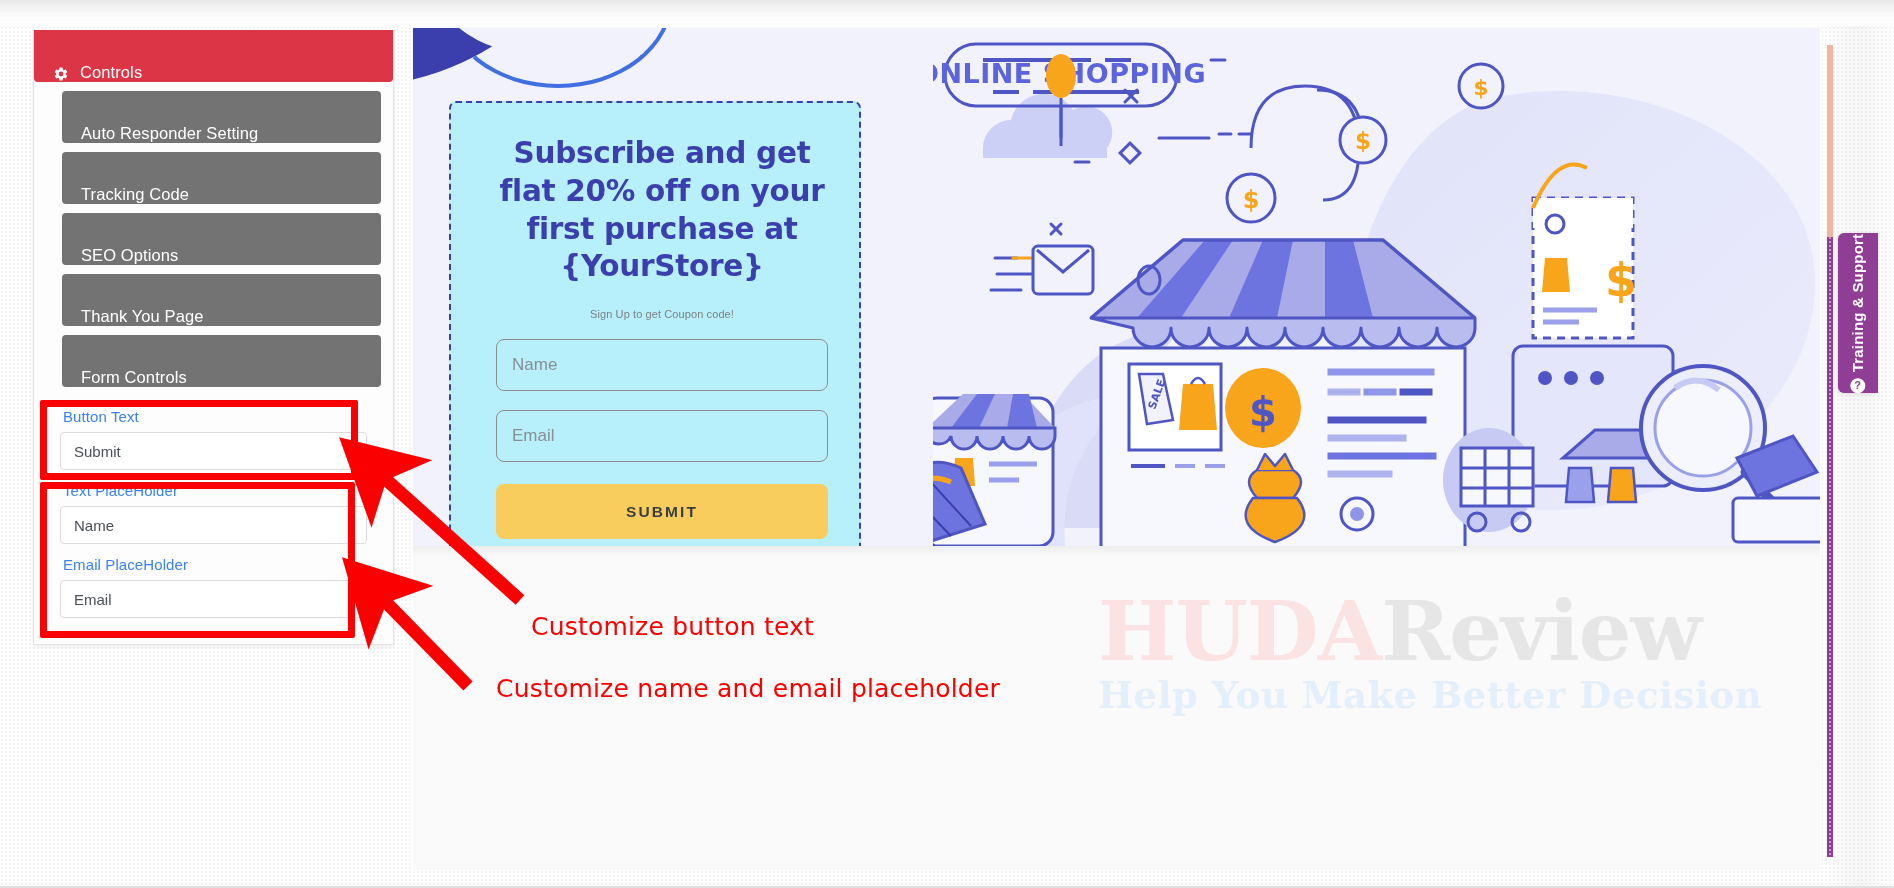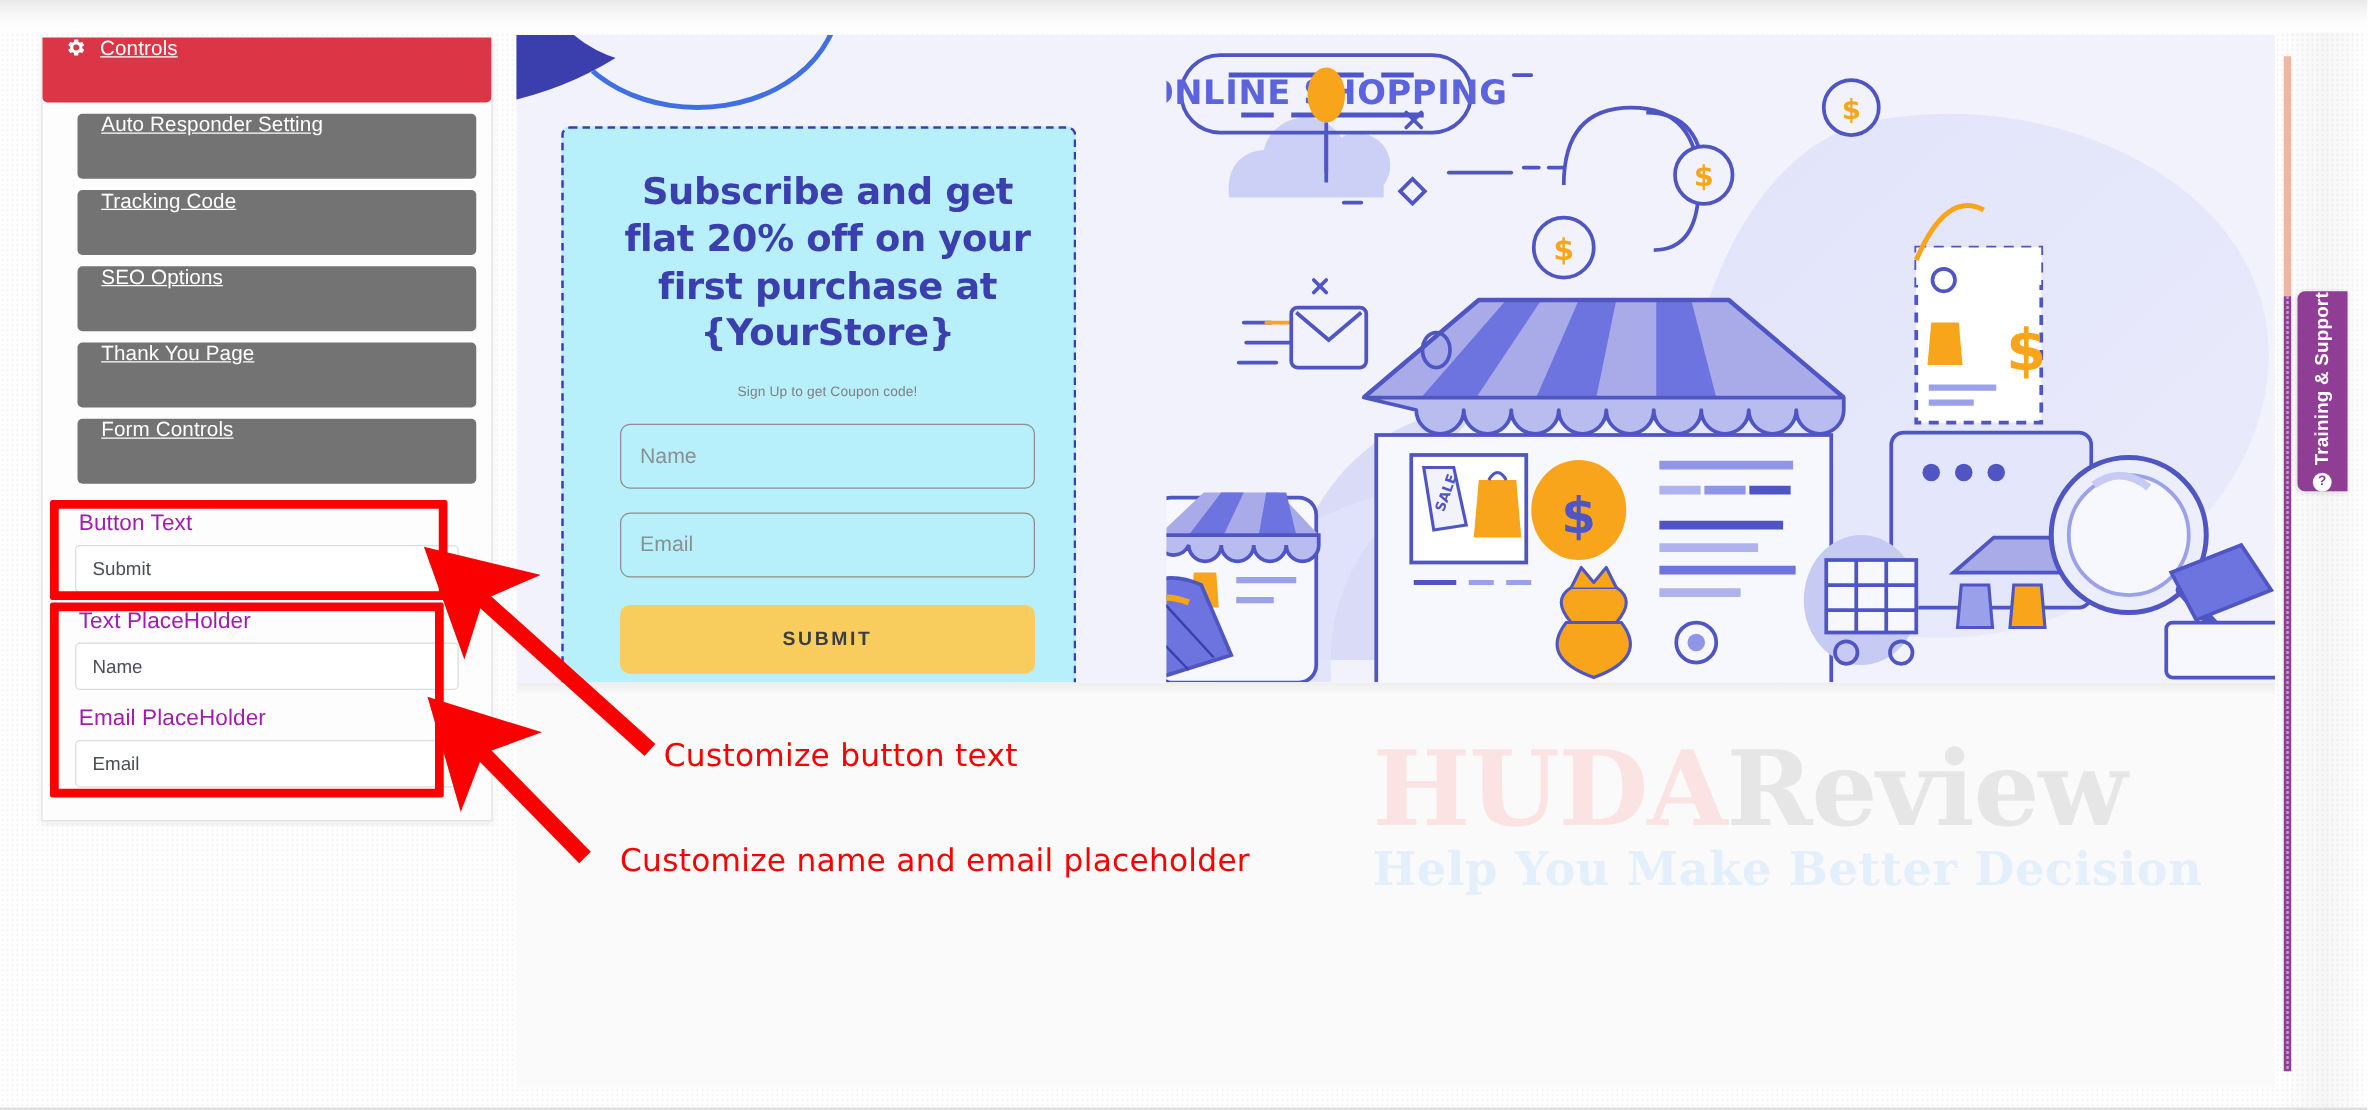--- a/index.html
+++ b/index.html
@@ -40,29 +40,28 @@
     border-top: none;
     box-shadow: 0 2px 5px rgba(0,0,0,.08);
     padding-bottom: 26px;
     z-index: 6;
   }
 
   .acc-head {
     height: 52px;
     margin: 0 0 9px 16px;
     display: flex;
-    align-items: flex-start;
+    align-items: flex-end;
     padding-left: 19px;
     color: #ffffff;
     font-size: 16.5px;
     letter-spacing: .1px;
     border-radius: 4px;
     cursor: pointer;
     user-select: none;
-    text-decoration: underline;
   }
   .acc-head.red    { background: #dc3545; border-radius: 0 0 4px 4px; margin-top:0; }
   .acc-head.purple { background: #737373; }
   .acc-head .gear {
     display:inline-block;
     width: 16px; height: 16px;
     margin-right: 11px;
     position: relative;
     top: 0px;
   }
@@ -72,22 +71,22 @@
 
   
   #field-group {
     position: relative;
     margin: 0 12px;
     padding: 0;
   }
 
   .field-block { padding: 0 14px; }
   .field-label {
-    font-size: 18px;
-    color: #a21caf;
+    font-size: 15px;
+    color: #3b82f6;
     padding: 12px 0 7px 3px;
     letter-spacing: .1px;
   }
   .field-input {
     height: 38px;
     border: 1px solid #dcdcdc;
     border-radius: 4px;
     background: #ffffff;
     display: flex;
     align-items: center;
@@ -231,21 +230,21 @@
   
   .anno-text {
     position: absolute;
     color: #fb0000;
     font-size: 25px;
     letter-spacing: .2px;
     white-space: nowrap;
     z-index: 20;
     font-family: "DejaVu Sans", sans-serif;
   }
-  #anno-1 { left: 531px; top: 590px; }
+  #anno-1 { left: 531px; top: 612px; }
   #anno-2 { left: 496px; top: 674px; }
   #arrow-svg { position:absolute; left:0; top:0; width:1894px; height:888px; z-index:19; pointer-events:none; }
 
   
   #watermark {
     position: absolute;
     left: 1098px; top: 592px;
     z-index: 14;
     pointer-events: none;
     white-space: nowrap;

